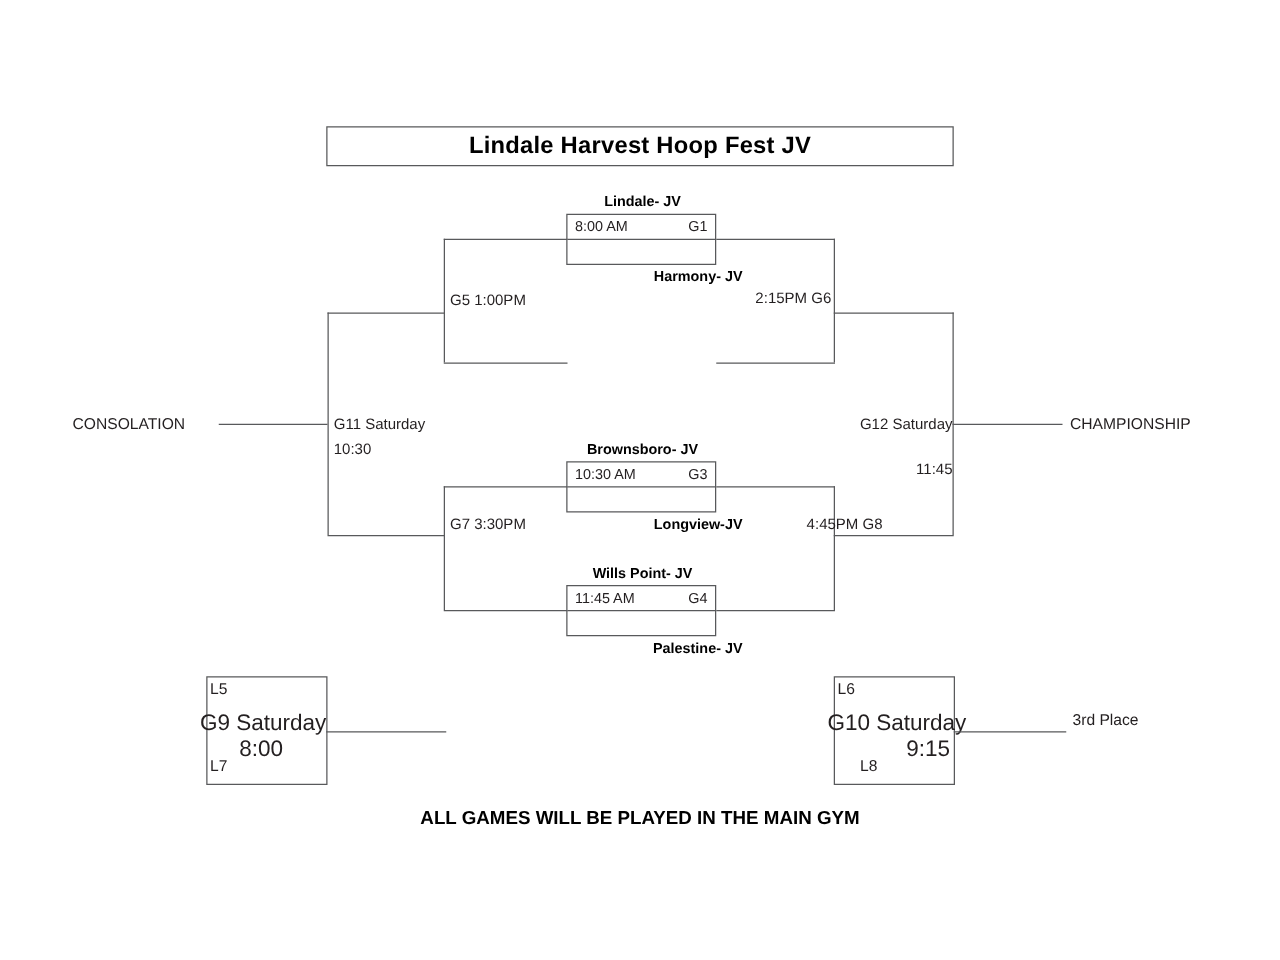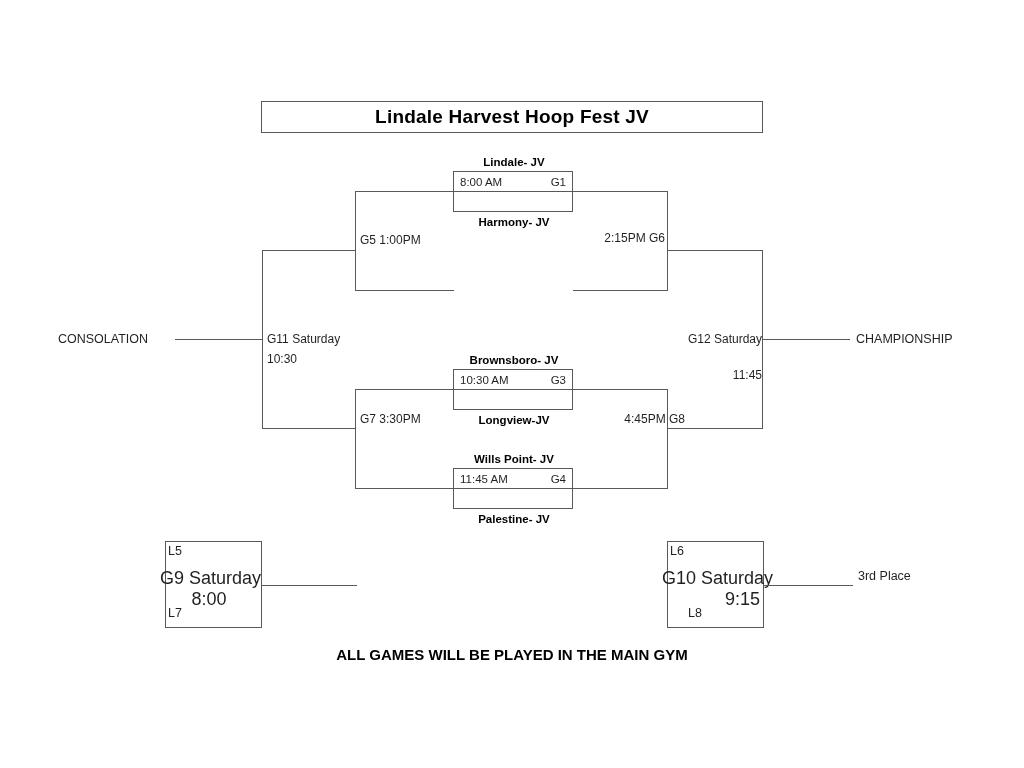--- a/index.html
+++ b/index.html
@@ -81,21 +81,21 @@
   .team-label {
     position: absolute;
     width: 160px;
     text-align: center;
     font-size: 11.5px;
     font-weight: bold;
     color: #000000;
     white-space: nowrap;
   }
   .team-top { top: -16px; left: -20px; }
-  .team-bottom { bottom: -17px; left: -20px; }
+  .team-bottom { bottom: -17px; left: -20px; text-align: right; }
 
   
   .round-label {
     position: absolute;
     font-size: 12px;
     color: #231f20;
     white-space: nowrap;
   }
   .round-label.right-al { text-align: right; }
 
@@ -180,21 +180,21 @@
   </div>
 
   <div class="hline" style="left:573px; top:191px; width:95px;"></div>
   <div class="hline" style="left:573px; top:290px; width:95px;"></div>
   <div class="vline" style="left:667px; top:191px; height:99px;"></div>
   <div class="round-label right-al" style="left:545px; top:231px; width:120px;">2:15PM G6</div>
 
   <div class="hline" style="left:573px; top:389px; width:95px;"></div>
   <div class="hline" style="left:573px; top:488px; width:95px;"></div>
   <div class="vline" style="left:667px; top:389px; height:99px;"></div>
-  <div class="round-label right-al" style="left:541px; top:412px; width:120px;padding-left:24px;">4:45PM G8</div>
+  <div class="round-label right-al" style="left:562px; top:412px; width:120px;padding-left:24px;">4:45PM G8</div>
 
   <div class="hline" style="left:667px; top:250px; width:96px;"></div>
   <div class="hline" style="left:667px; top:428px; width:96px;"></div>
   <div class="vline" style="left:762px; top:250px; height:178px;"></div>
   <div class="round-label right-al" style="left:640px; top:332px; width:122px;">G12 Saturday</div>
   <div class="round-label right-al" style="left:640px; top:368px; width:122px;">11:45</div>
 
   <div class="hline" style="left:762px; top:339px; width:88px;"></div>
   <div class="side-text" style="left:856px; top:332px;">CHAMPIONSHIP</div>
 

